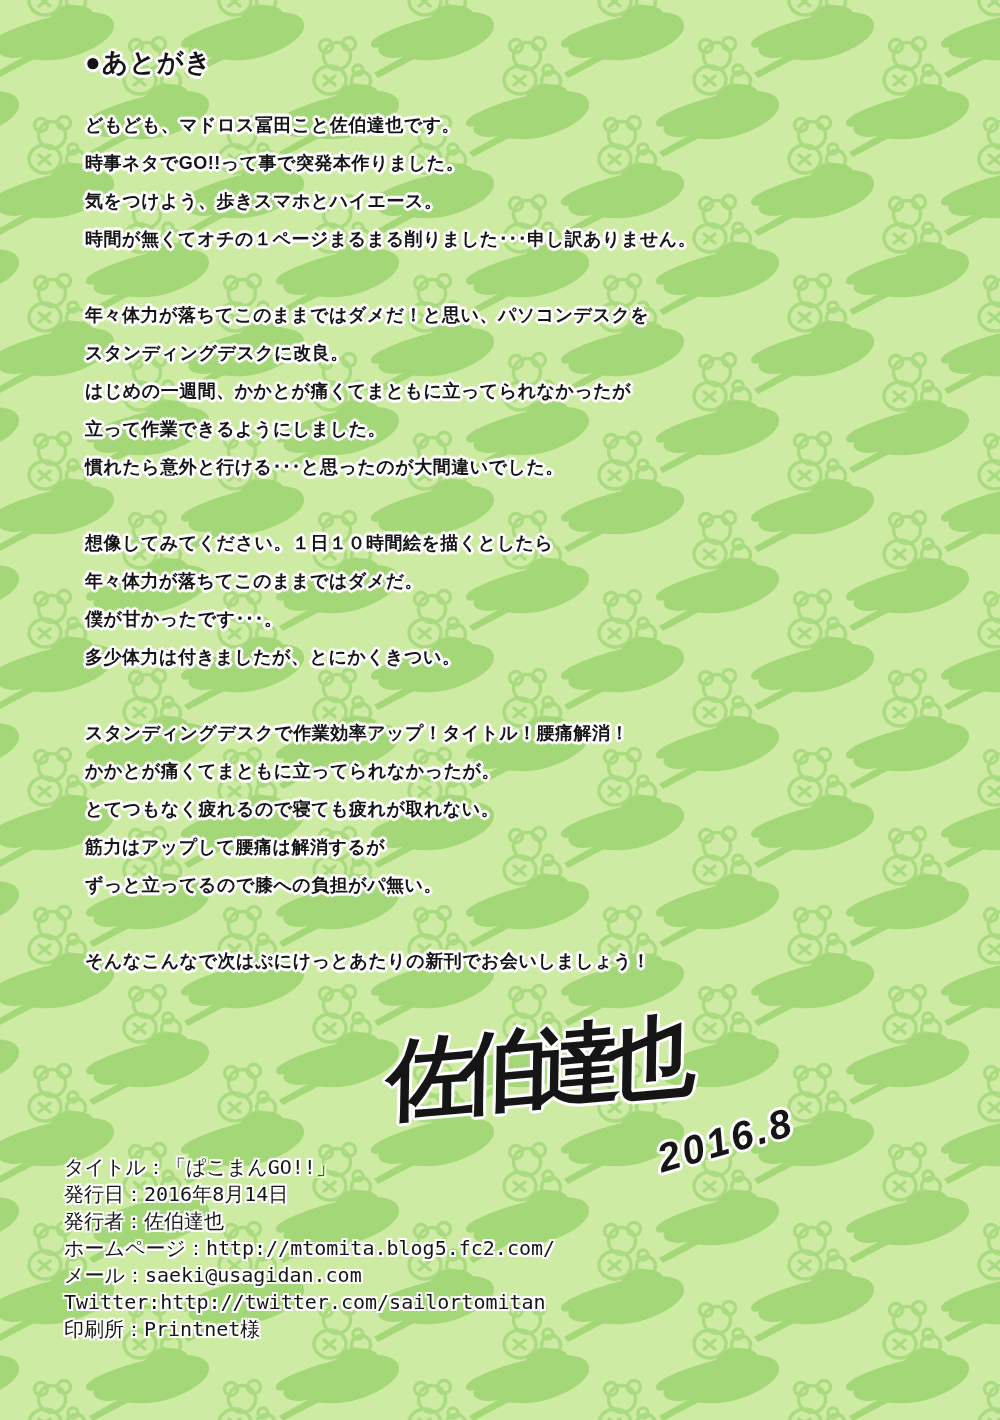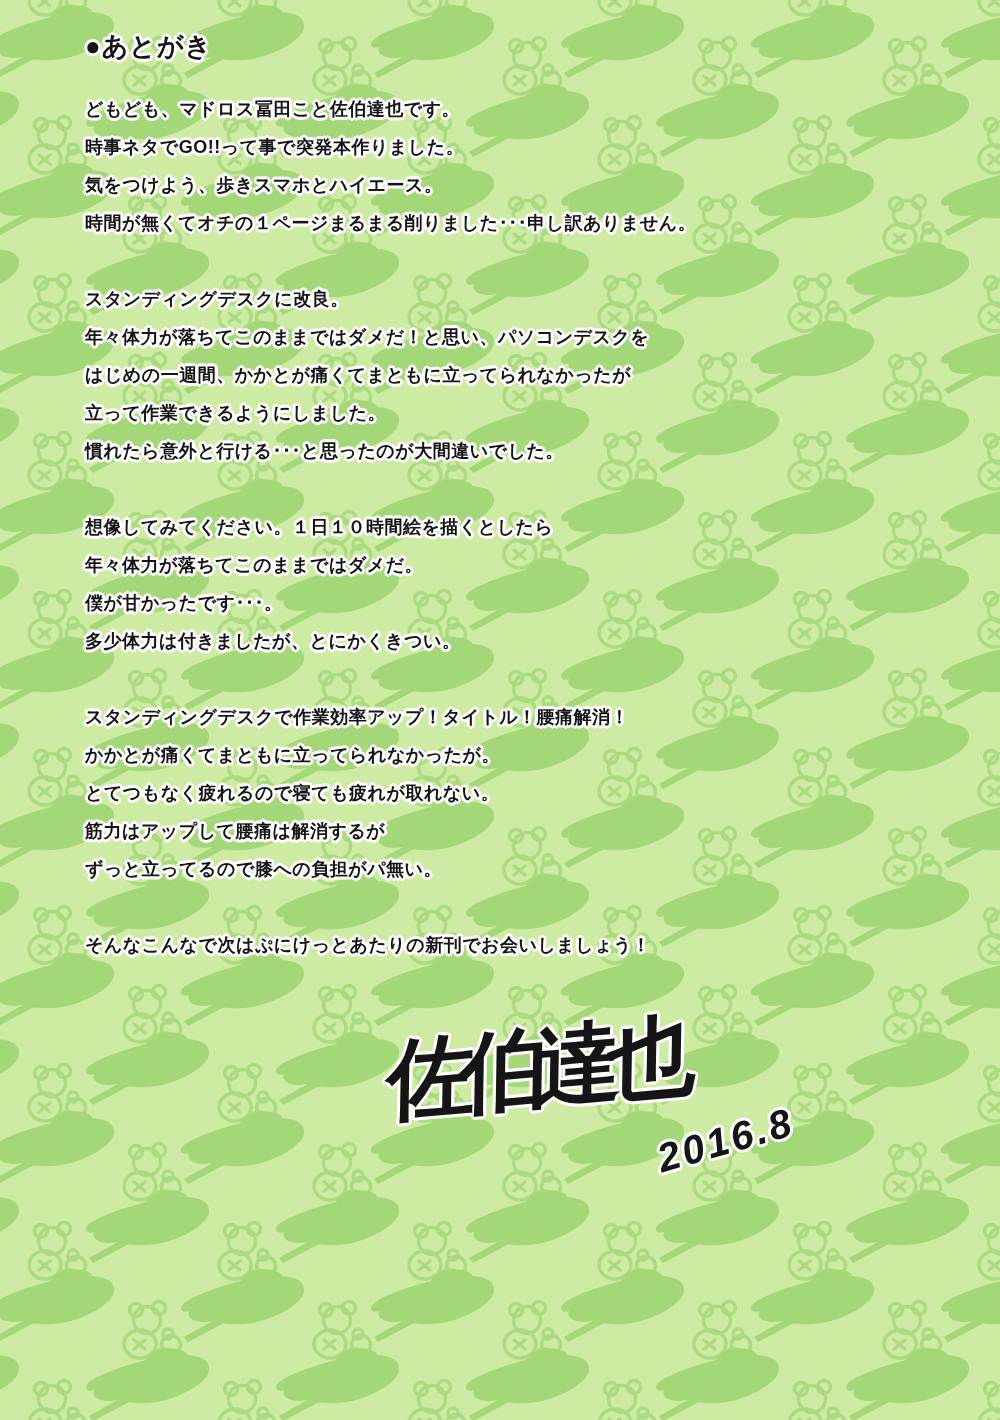--- a/index.html
+++ b/index.html
@@ -33,21 +33,21 @@
       -2px  0   0 #fff,  2px  0   0 #fff,
        0 0 4px #fff, 0 0 4px #fff;
   }
   #afterword {
     position: absolute;
     left: 0;
     top: 0;
     z-index: 2;
     width: 1000px;
     box-sizing: border-box;
-    padding: 30px 55px 0 85px;
+    padding: 46px 55px 0 85px;
   }
   #afterword h1 {
     margin: 0 0 28px 0;
     font-size: 26px;
     line-height: 32px;
     font-weight: 700;
     letter-spacing: 1px;
   }
   .para { margin: 0; }
   .para + .para { margin-top: 38px; }
@@ -444,22 +444,22 @@
     <h1 class="halo">●あとがき</h1>
 
     <div class="para">
       <div class="line halo">どもども、マドロス冨田こと佐伯達也です。</div>
       <div class="line halo">時事ネタでGO!!って事で突発本作りました。</div>
       <div class="line halo">気をつけよう、歩きスマホとハイエース。</div>
       <div class="line halo">時間が無くてオチの１ページまるまる削りました･･･申し訳ありません。</div>
     </div>
 
     <div class="para">
+      <div class="line halo">年々体力が落ちてこのままではダメだ！と思い、パソコンデスクを</div>
       <div class="line halo">スタンディングデスクに改良。</div>
-      <div class="line halo">年々体力が落ちてこのままではダメだ！と思い、パソコンデスクを</div>
       <div class="line halo">はじめの一週間、かかとが痛くてまともに立ってられなかったが</div>
       <div class="line halo">立って作業できるようにしました。</div>
       <div class="line halo">慣れたら意外と行ける･･･と思ったのが大間違いでした。</div>
     </div>
 
     <div class="para">
       <div class="line halo">想像してみてください。１日１０時間絵を描くとしたら</div>
       <div class="line halo">年々体力が落ちてこのままではダメだ。</div>
       <div class="line halo">僕が甘かったです･･･。</div>
       <div class="line halo">多少体力は付きましたが、とにかくきつい。</div>
@@ -474,14 +474,23 @@
     </div>
 
     <div class="para">
       <div class="line halo">そんなこんなで次はぷにけっとあたりの新刊でお会いしましょう！</div>
     </div>
   </main>
 
   <div id="signature-name" class="halo">佐伯達也</div>
   <div id="signature-date" class="halo">2016.8</div>
 
+  <footer id="colophon">
+    <div class="c-line">タイトル：「ぱこまんGO!!」</div>
+    <div class="c-line">発行日：2016年8月14日</div>
+    <div class="c-line">発行者：佐伯達也</div>
+    <div class="c-line">ホームページ：http://mtomita.blog5.fc2.com/</div>
+    <div class="c-line">メール：saeki@usagidan.com</div>
+    <div class="c-line">Twitter:http://twitter.com/sailortomitan</div>
+    <div class="c-line">印刷所：Printnet様</div>
+  </footer>
 
 </div>
 
 </body></html>

